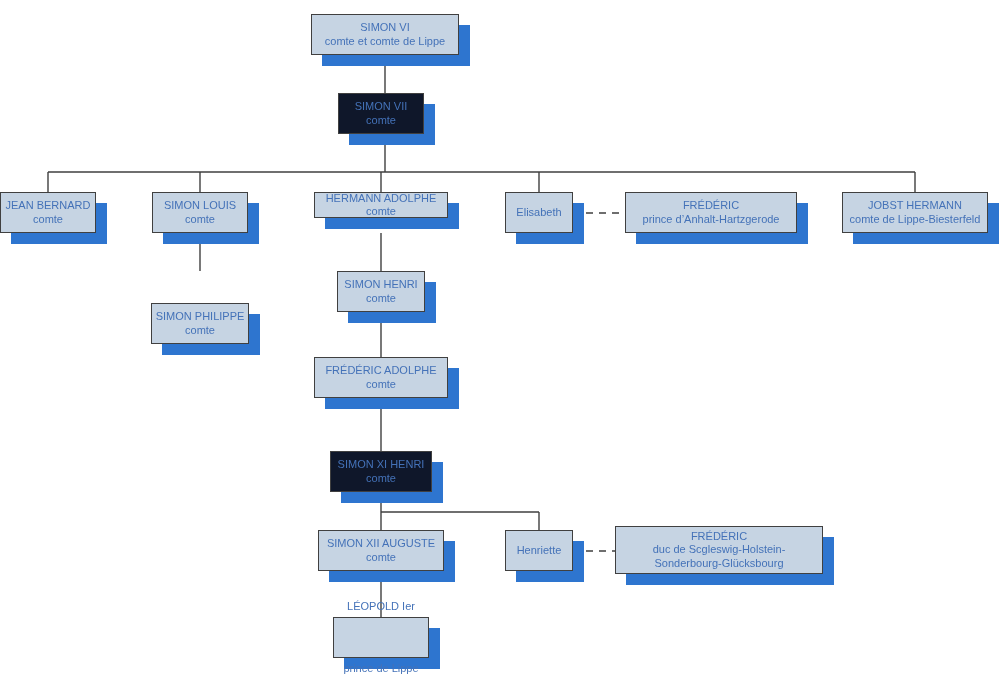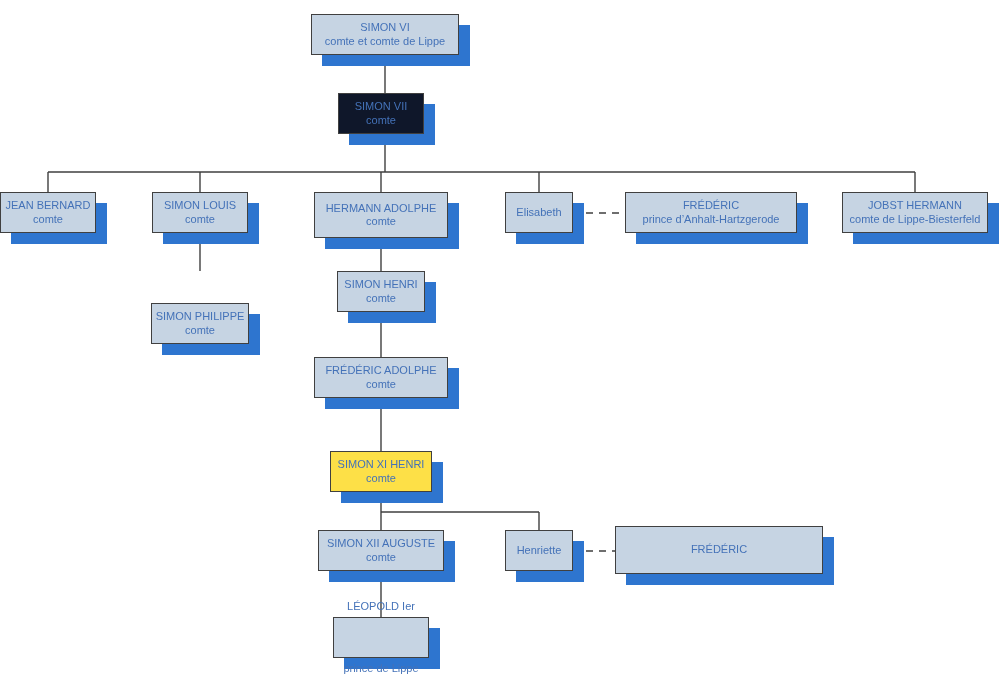--- a/index.html
+++ b/index.html
@@ -110,21 +110,21 @@
           <div class="sub">comte</div>
         </div>
       </div>
       <div class="node" style="left: 152px; top: 192px; width: 96px; height: 41px;">
         <div class="shadow" style="background: rgb(46, 117, 207);"></div>
         <div class="box" style="background: rgb(198, 212, 227); border-color: rgb(64, 64, 64); color: rgb(68, 114, 184);">
           <div class="title">SIMON LOUIS</div>
           <div class="sub">comte</div>
         </div>
       </div>
-      <div class="node" style="left: 314px; top: 192px; width: 134px; height: 46px; border-radius: 9px;">
+      <div class="node" style="left: 314px; top: 192px; width: 134px; height: 26px; border-radius: 9px;">
         <div class="shadow" style="background: rgb(46, 117, 207);"></div>
         <div class="box" style="background: rgb(198, 212, 227); border-color: rgb(64, 64, 64); color: rgb(68, 114, 184);">
           <div class="title">HERMANN ADOLPHE</div>
           <div class="sub">comte</div>
         </div>
       </div>
       <div class="node" style="left: 505px; top: 192px; width: 68px; height: 41px;">
         <div class="shadow" style="background: rgb(46, 117, 207);"></div>
         <div class="box" style="background: rgb(198, 212, 227); border-color: rgb(64, 64, 64); color: rgb(68, 114, 184);">
           <div class="title">Elisabeth</div>
@@ -160,21 +160,21 @@
       </div>
       <div class="node" style="left: 314px; top: 357px; width: 134px; height: 41px;">
         <div class="shadow" style="background: rgb(46, 117, 207);"></div>
         <div class="box" style="background: rgb(198, 212, 227); border-color: rgb(64, 64, 64); color: rgb(68, 114, 184);">
           <div class="title">FRÉDÉRIC ADOLPHE</div>
           <div class="sub">comte</div>
         </div>
       </div>
       <div class="node" style="left: 330px; top: 451px; width: 102px; height: 41px;">
         <div class="shadow" style="background: rgb(46, 117, 207);"></div>
-        <div class="box" style="background: #fde047; border-color: rgb(64, 64, 64); color: rgb(68, 114, 184);">
+        <div class="box" style="background: #0f172a; border-color: rgb(64, 64, 64); color: rgb(68, 114, 184);">
           <div class="title">SIMON XI HENRI</div>
           <div class="sub">comte</div>
         </div>
       </div>
       <div class="node" style="left: 318px; top: 530px; width: 126px; height: 41px;">
         <div class="shadow" style="background: rgb(46, 117, 207);"></div>
         <div class="box" style="background: rgb(198, 212, 227); border-color: rgb(64, 64, 64); color: rgb(68, 114, 184);">
           <div class="title">SIMON XII AUGUSTE</div>
           <div class="sub">comte</div>
         </div>
@@ -182,20 +182,21 @@
       <div class="node" style="left: 505px; top: 530px; width: 68px; height: 41px;">
         <div class="shadow" style="background: rgb(46, 117, 207);"></div>
         <div class="box" style="background: rgb(198, 212, 227); border-color: rgb(64, 64, 64); color: rgb(68, 114, 184);">
           <div class="title">Henriette</div>
         </div>
       </div>
       <div class="node" style="left: 615px; top: 526px; width: 208px; height: 48px;">
         <div class="shadow" style="background: rgb(46, 117, 207);"></div>
         <div class="box" style="background: rgb(198, 212, 227); border-color: rgb(64, 64, 64); color: rgb(68, 114, 184);">
           <div class="title">FRÉDÉRIC</div>
+          <div class="sub">duc de Scgleswig-Holstein-Sonderbourg-Glücksbourg</div>
         </div>
       </div>
       <div class="node" style="left: 333px; top: 617px; width: 96px; height: 41px;">
         <div class="shadow" style="background: rgb(46, 117, 207);"></div>
         <div class="box" style="background: rgb(198, 212, 227); border-color: rgb(64, 64, 64); color: rgb(68, 114, 184); gap: 48px;">
           <div class="title">LÉOPOLD Ier</div>
           <div class="sub">prince de Lippe</div>
         </div>
       </div>
     </div>

